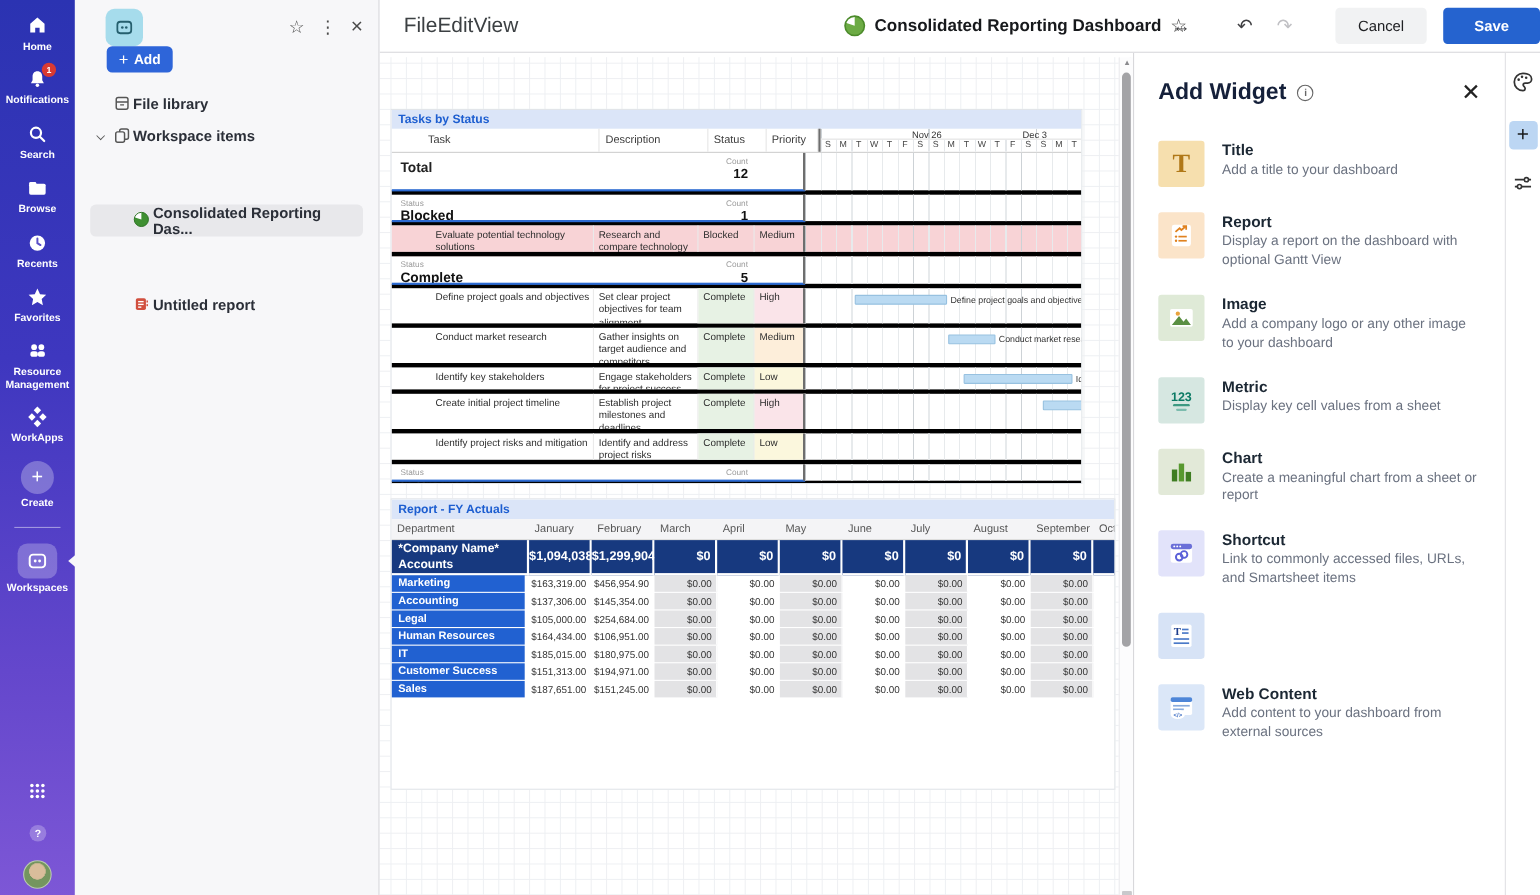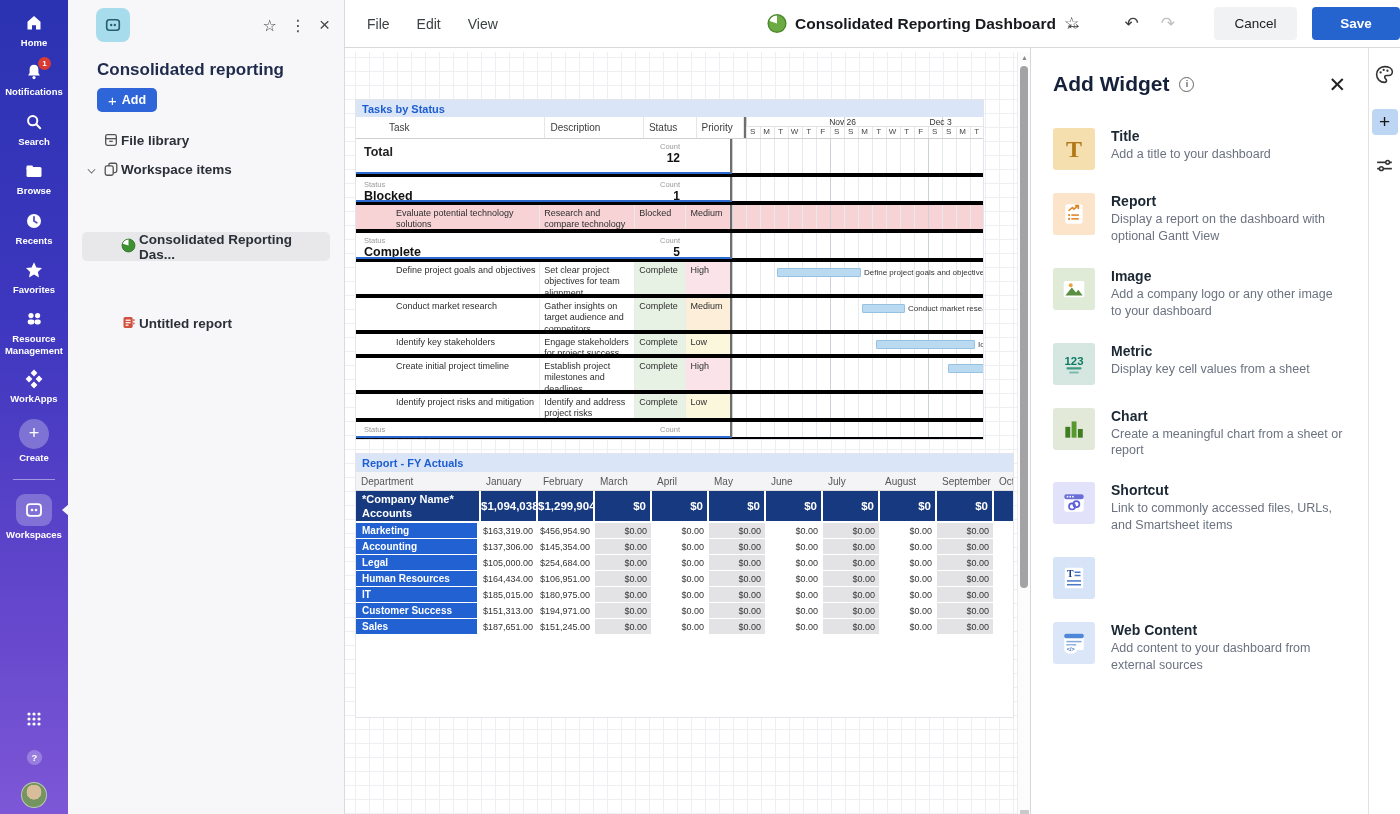--- a/index.html
+++ b/index.html
@@ -46,21 +46,21 @@
   .tree-row.child { padding-left:57px;margin-top:48px; }
   .tree-row.selected { background:#e8e8eb; }
   .tree-ic { position:absolute; left:21px; top:6px; }
   .tree-row.child .tree-ic { left:39px; }
   .chev { position:absolute; left:6px; top:11px; width:7px; height:7px; border-right:1.6px solid #555;
     border-bottom:1.6px solid #555; transform:rotate(45deg) scale(.8); }
 
   
   .topbar { position:absolute; left:345px; top:0; width:1055px; height:48px; background:#fff;
     border-bottom:1px solid #d9d9dc; display:flex; align-items:center; z-index:3; }
-  .menus { display:flex; gap:27px; margin-left:22px; font-size:14px; color:#3c4043; }
+  .menus { display:flex; margin-left:22px; font-size:19px; color:#3c4043; }
   .menus span { cursor:pointer; }
   .doc-group { position:absolute; left:50%; transform:translateX(-34%); display:flex; align-items:center; gap:8px; }
   .doc-title { font-size:15.5px; font-weight:700; color:#17191c; }
   .tb-right { margin-left:auto; display:flex; align-items:center; margin-right:0; }
   .tb-ic { font-size:17px; color:#3f3f42; cursor:pointer; padding:0 11px; }
   .tb-ic.disabled { color:#c0c0c4; }
   .btn { height:33px; border-radius:4px; font-size:13.5px; border:none; cursor:pointer;
     font-family:inherit; font-weight:400; }
   .btn-cancel { background:#f1f2f3; color:#202124; width:83px; margin-left:28px; }
   .btn-save { background:#2563cf; color:#fff; width:88px; margin-left:15px; font-weight:600; }
@@ -291,21 +291,20 @@
             <circle cx="8" cy="10" r="1.3" fill="#255f6e"></circle>
             <circle cx="12" cy="10" r="1.3" fill="#255f6e"></circle>
           </svg>
       </span>
       <span class="wp-actions">
         <span>☆</span>
         <span>⋮</span>
         <span style="font-size:19px">×</span>
       </span>
     </div>
-    <div class="wp-title">Consolidated reporting</div>
     <button class="add-btn">
         <span style="font-size:15px;font-weight:400">+</span>
         <span>Add</span>
       </button>
     <div class="tree">
       <div class="tree-row">
         <span class="tree-ic">
           <svg width="16" height="16" viewBox="0 0 18 18">
               <rect x="3" y="3" width="12" height="12" rx="2" fill="none" stroke="#555" stroke-width="1.5"></rect>
               <line x1="3" y1="7.5" x2="15" y2="7.5" stroke="#555" stroke-width="1.5"></line>

